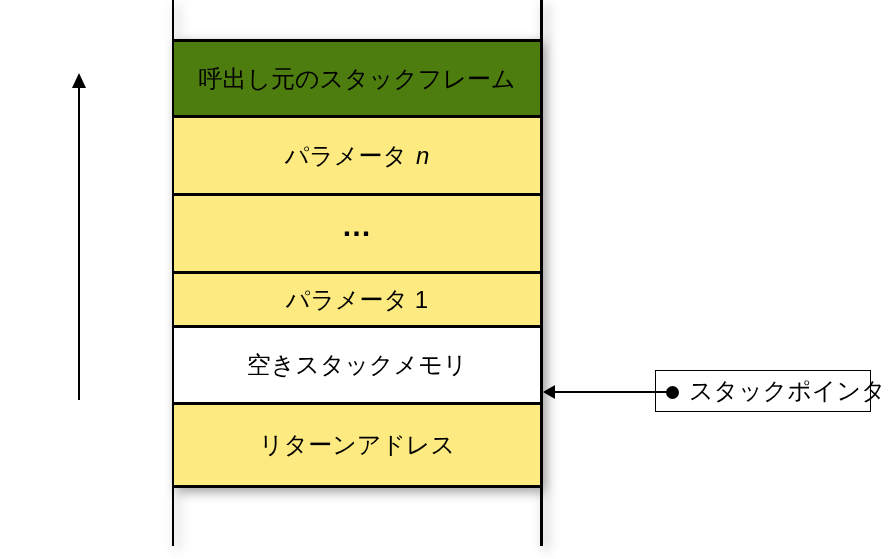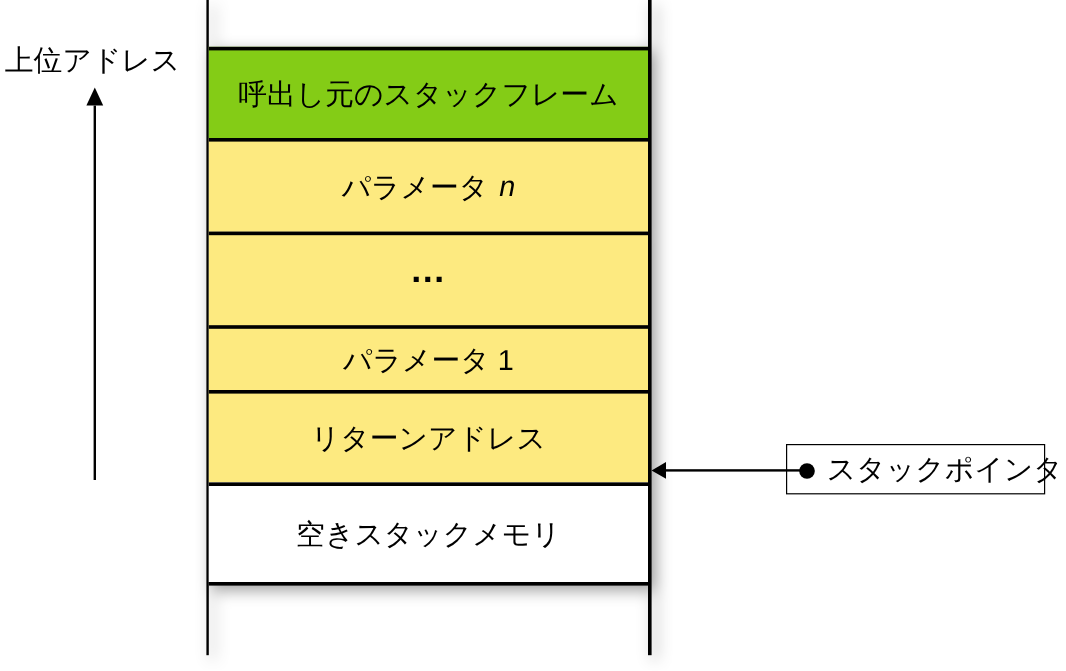--- a/index.html
+++ b/index.html
@@ -79,53 +79,52 @@
   .bullet{
     position:absolute;left:666px;top:386px;
     width:13px;height:13px;border-radius:50%;background:#000;
   }
 </style>
 </head>
 <body>
 
 <div class="canvas">
 
-  <div class="addr-label addr-upper">上位アドレス</div>
 
   <div class="v-arrow">
     <div class="head"></div>
     <div class="shaft"></div>
   </div>
 
   <div class="column">
     <div class="cells">
 
-      <div class="cell" style="background-color: #84cc16; margin-top: 11px;">
+      <div class="cell" style="background-color: #4d7c0f; margin-top: 11px;">
         <span class="cell-text">呼出し元のスタックフレーム</span>
       </div>
 
       <div class="cell" style="background-color: rgb(253, 234, 128); text-align: right;">
         <span class="cell-text">パラメータ</span>
         <span class="cell-var">n</span>
       </div>
 
       <div class="cell" style="background-color: rgb(253, 234, 128);">
         <span class="cell-text">…</span>
       </div>
 
       <div class="cell" style="background-color: rgb(253, 234, 128);">
         <span class="cell-text">パラメータ 1</span>
       </div>
 
+      <div class="cell" style="background-color: rgb(255, 255, 255);">
+        <span class="cell-text">空きスタックメモリ</span>
+      </div>
+
       <div class="cell" style="background-color: rgb(253, 234, 128);">
         <span class="cell-text">リターンアドレス</span>
-      </div>
-
-      <div class="cell" style="background-color: rgb(255, 255, 255);">
-        <span class="cell-text">空きスタックメモリ</span>
       </div>
 
     </div>
   </div>
 
   <div class="pointer-box">
     <span class="pointer-label">スタックポインタ</span>
   </div>
 
   <div class="h-arrow">

